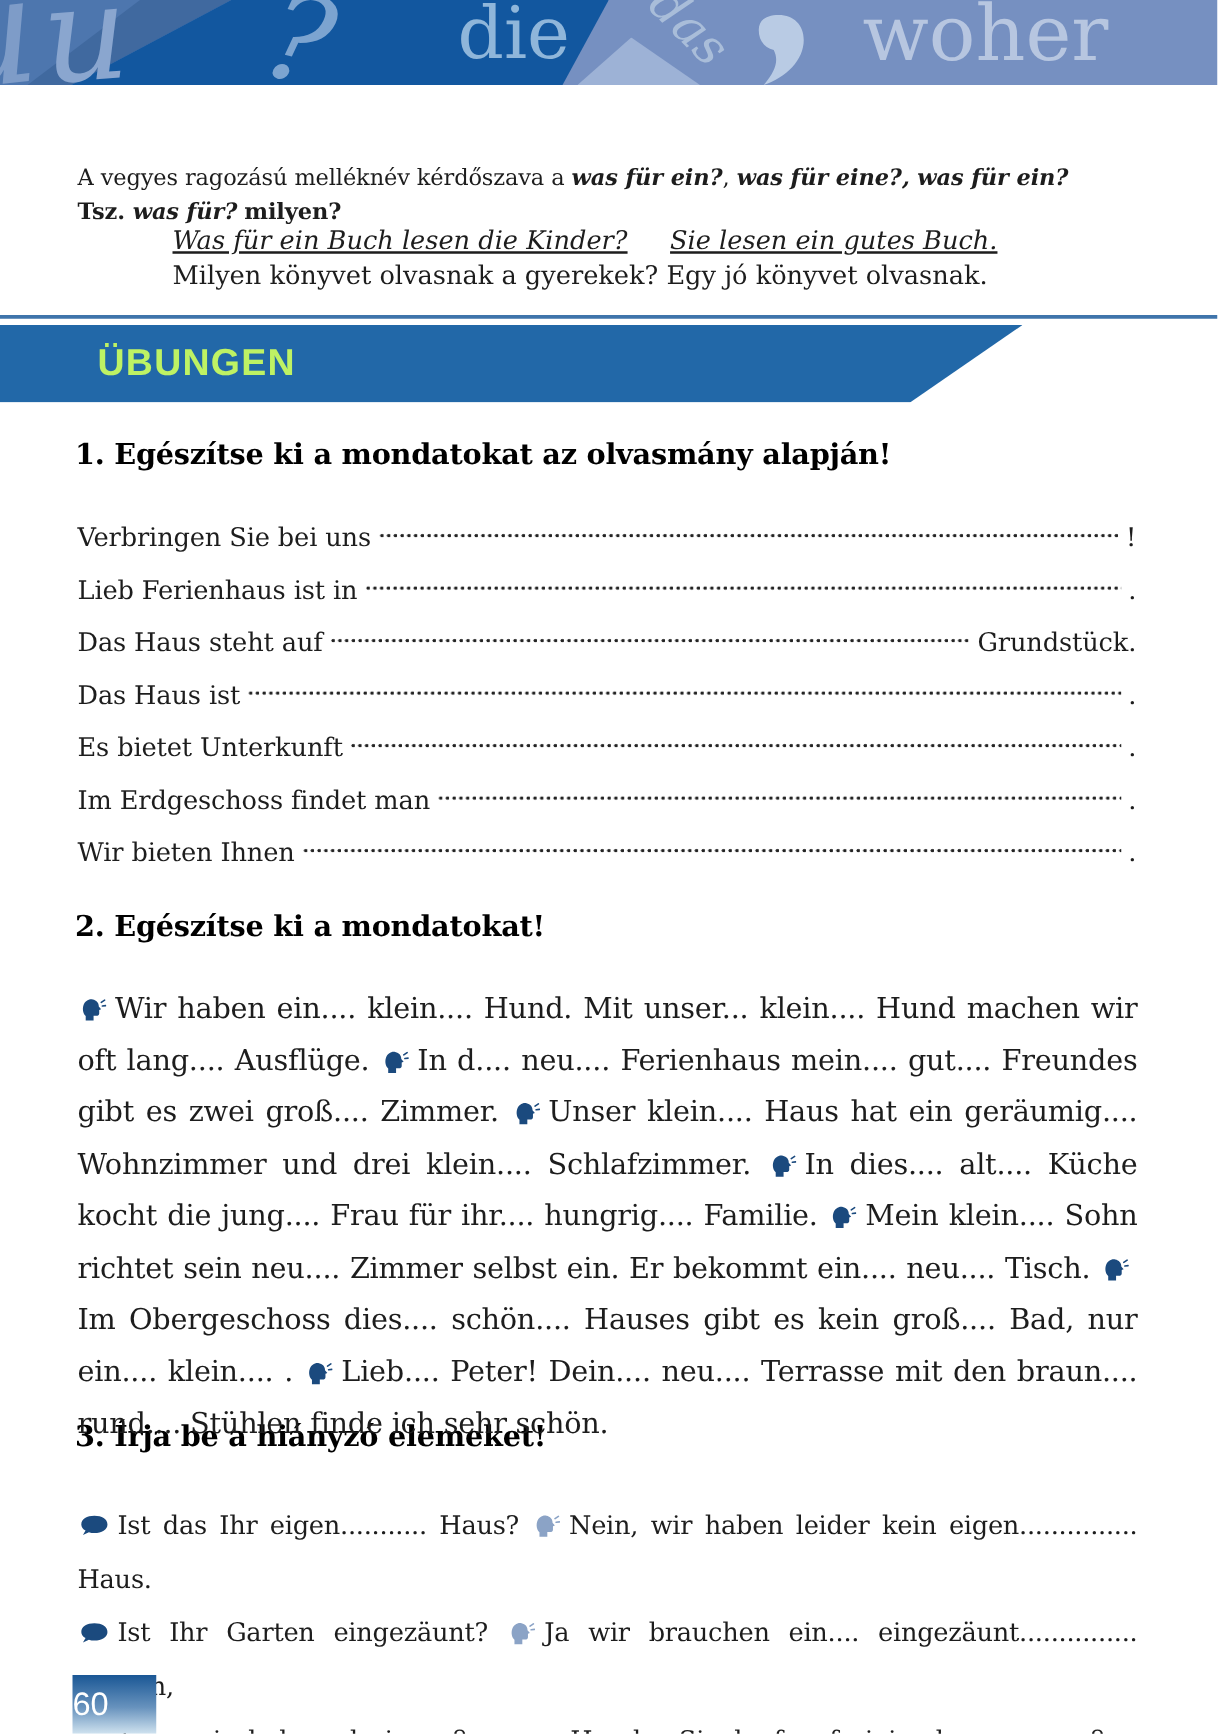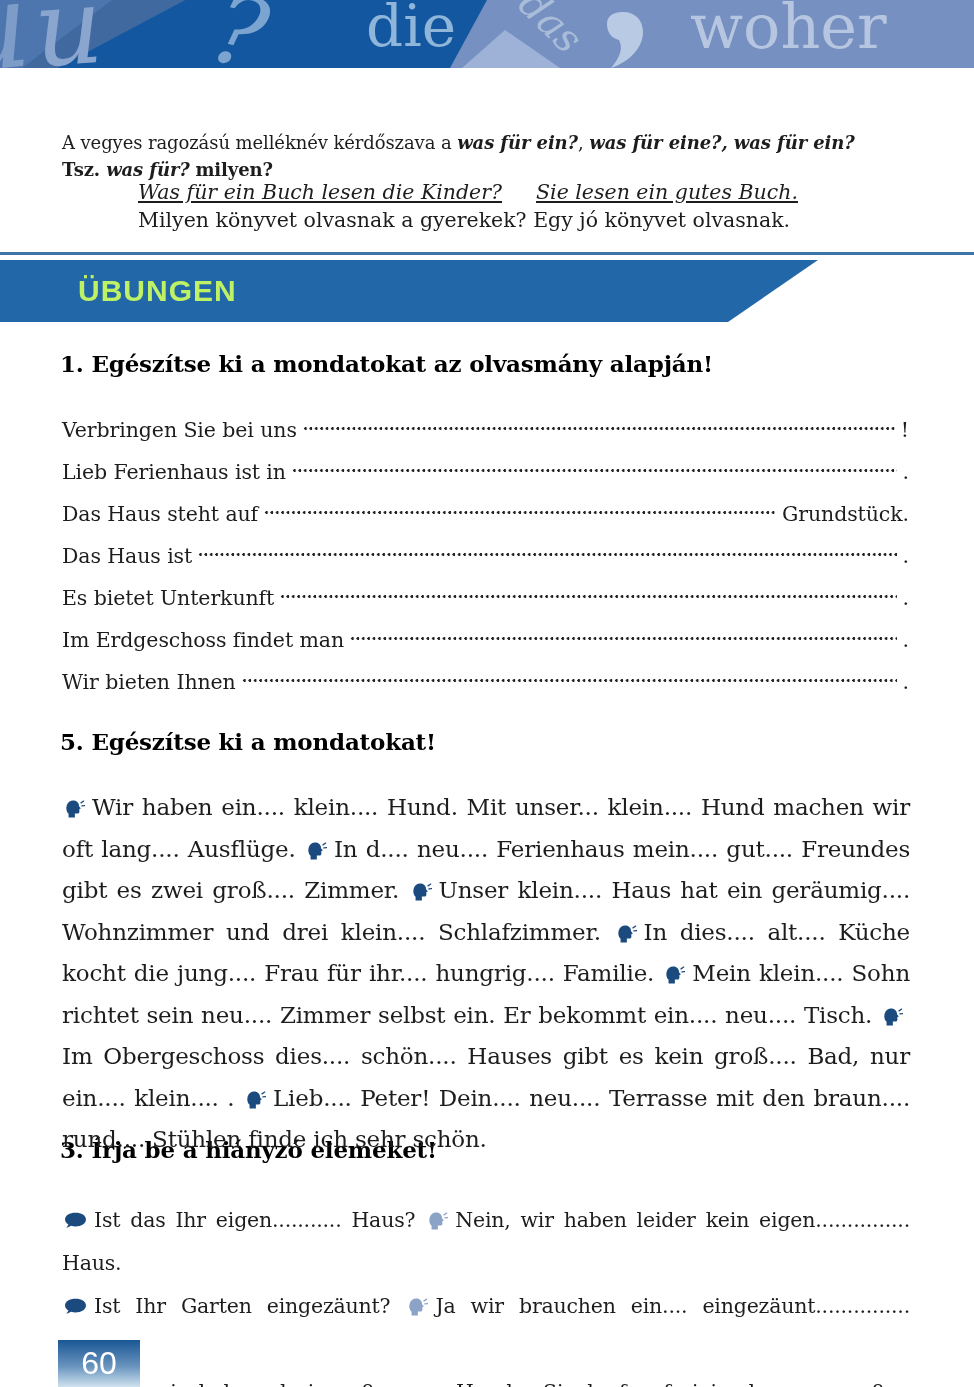--- a/index.html
+++ b/index.html
@@ -55,24 +55,24 @@
          text-align:justify; letter-spacing:-0.2px; }
   .icon { display:inline-block; vertical-align:-3px; margin:0 7px 0 2px; }
   .icon.bubble { vertical-align:-2px; }
 
   
   #ex3 { top:1199px; left:62px; width:848px; font-size:20.5px; letter-spacing:-0.2px; }
   .ex3-line { line-height:43px; text-align:justify; text-align-last:justify; }
   .ex3-line.indent { padding-left:28px; }
 
   
-  #badge { left:58px; top:1340px; width:82px; height:47px;
+  #badge { left:58px; top:1340px; width:67px; height:47px;
            background:linear-gradient(180deg,#1a5795,#6792bd 55%,#cfe2ef);
-           display:flex; align-items:center; justify-content:center;
-           font-family:"Liberation Sans", sans-serif; font-size:32px; color:#fff; }
+           display:flex; align-items:center; 
+           font-family:"Liberation Sans", sans-serif; font-size:26px; color:#fff; }
 </style>
 </head>
 <body>
 
 <div id="hdr" class="abs">
   <div class="layer l-left"></div>
   <div class="layer l-wedge"></div>
   <div class="layer l-dark"></div>
   <div class="layer l-wedge2"></div>
   <span id="g1" class="hw">u</span>
@@ -96,21 +96,21 @@
   </div>
   <div>Milyen könyvet olvasnak a gyerekek? Egy jó könyvet olvasnak.</div>
 </div>
 
 <div id="rule" class="abs"></div>
 <div id="banner" class="abs">
   <span>ÜBUNGEN</span>
 </div>
 
 <h2 id="t1" class="ex-title">1. Egészítse ki a mondatokat az olvasmány alapján!</h2>
-<h2 id="t2" class="ex-title">5. Egészítse ki a mondatokat!</h2>
+<h2 id="t2" class="ex-title">2. Egészítse ki a mondatokat!</h2>
 <h2 id="t3" class="ex-title">3. Írja be a hiányzó elemeket!</h2>
 
 <div id="ex1" class="abs">
     <div class="fill-line">
       <span>Verbringen Sie bei uns</span>
       <span class="fl-dots"></span>
       <span>!</span>
     </div>
     <div class="fill-line">
       <span>Lieb Ferienhaus ist in</span>

